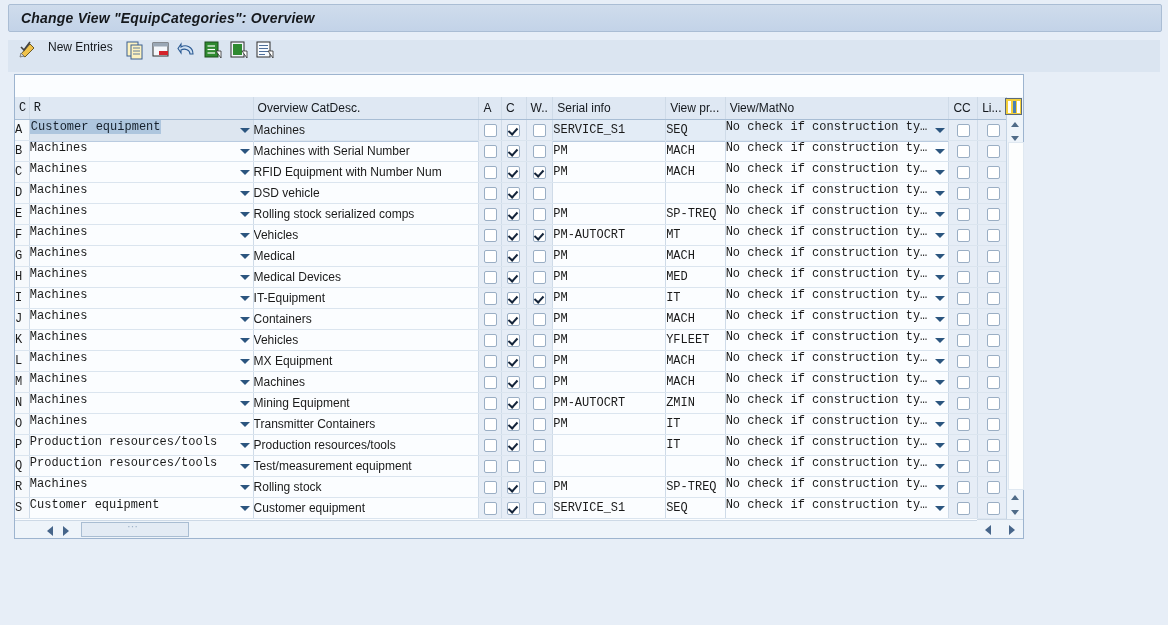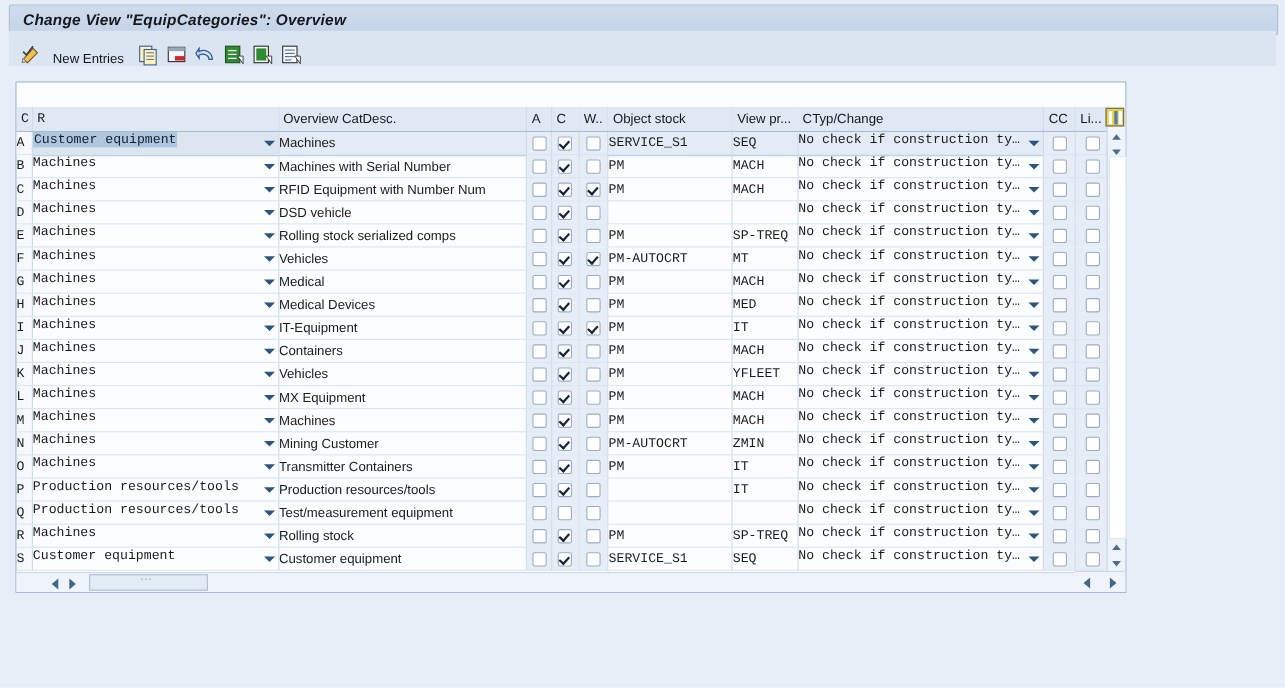--- a/index.html
+++ b/index.html
@@ -19,22 +19,22 @@
     border:1px solid #aabdd4;border-radius:2px;
     display:flex;align-items:center;
   }
   .title-text{
     font-weight:bold;font-style:italic;font-size:14px;color:#15181c;
     padding-left:12px;letter-spacing:.2px;
   }
 
   
   .toolbar{
-    position:absolute;left:8px;top:28px;width:1152px;height:32px;
-    background:#dbe5f1;display:flex;align-items:flex-end;gap:6px;
+    position:absolute;left:8px;top:40px;width:1152px;height:32px;
+    background:#dbe5f1;display:flex;align-items:flex-start;gap:6px;
     padding-left:10px;box-sizing:border-box;
   }
   .tb-ico{width:20px;height:20px;display:inline-block;position:relative;flex:0 0 auto;}
   .tb-label{font-size:12px;color:#14181d;margin:0 6px 0 4px;white-space:nowrap;}
   .watermark{
     position:absolute;left:258px;top:36px;
     font-family:"Liberation Serif", serif;
     font-size:23px;font-weight:bold;color:#edbe92;opacity:.95;
     white-space:nowrap;pointer-events:none;letter-spacing:.3px;
   }
@@ -237,23 +237,23 @@
             <col style="width:30px">
         </colgroup>
         <thead>
             <tr id="hdr">
               <th class="mono">C</th>
               <th class="mono">R</th>
               <th>Overview CatDesc.</th>
               <th>A</th>
               <th>C</th>
               <th>W..</th>
-              <th>Object stock</th>
+              <th>Serial info</th>
               <th>View pr...</th>
-              <th>CTyp/Change</th>
+              <th>View/MatNo</th>
               <th>CC</th>
               <th>Li...</th>
             </tr>
           </thead>
         <tbody id="tbody">
             <tr>
               <td class="key">A</td>
               <td class="mono cellpad rowsel"><span class="selhl">Customer equipment</span><span class="dd"></span></td>
               <td class="cellpad">Machines</td>
               <td class="chkcell"><span class="cbx"></span></td>
@@ -417,21 +417,21 @@
               <td class="chkcell"><span class="cbx"></span></td>
               <td class="mono cellpad">PM</td>
               <td class="mono cellpad">MACH</td>
               <td class="mono cellpad"><span>No check if construction ty…</span><span class="dd"></span></td>
               <td class="chkcell"><span class="cbx"></span></td>
               <td class="chkcell"><span class="cbx"></span></td>
             </tr>
             <tr>
               <td class="key">N</td>
               <td class="mono cellpad"><span>Machines</span><span class="dd"></span></td>
-              <td class="cellpad">Mining Customer</td>
+              <td class="cellpad">Mining Equipment</td>
               <td class="chkcell"><span class="cbx"></span></td>
               <td class="chkcell"><span class="cbx on"></span></td>
               <td class="chkcell"><span class="cbx"></span></td>
               <td class="mono cellpad">PM-AUTOCRT</td>
               <td class="mono cellpad">ZMIN</td>
               <td class="mono cellpad"><span>No check if construction ty…</span><span class="dd"></span></td>
               <td class="chkcell"><span class="cbx"></span></td>
               <td class="chkcell"><span class="cbx"></span></td>
             </tr>
             <tr>

